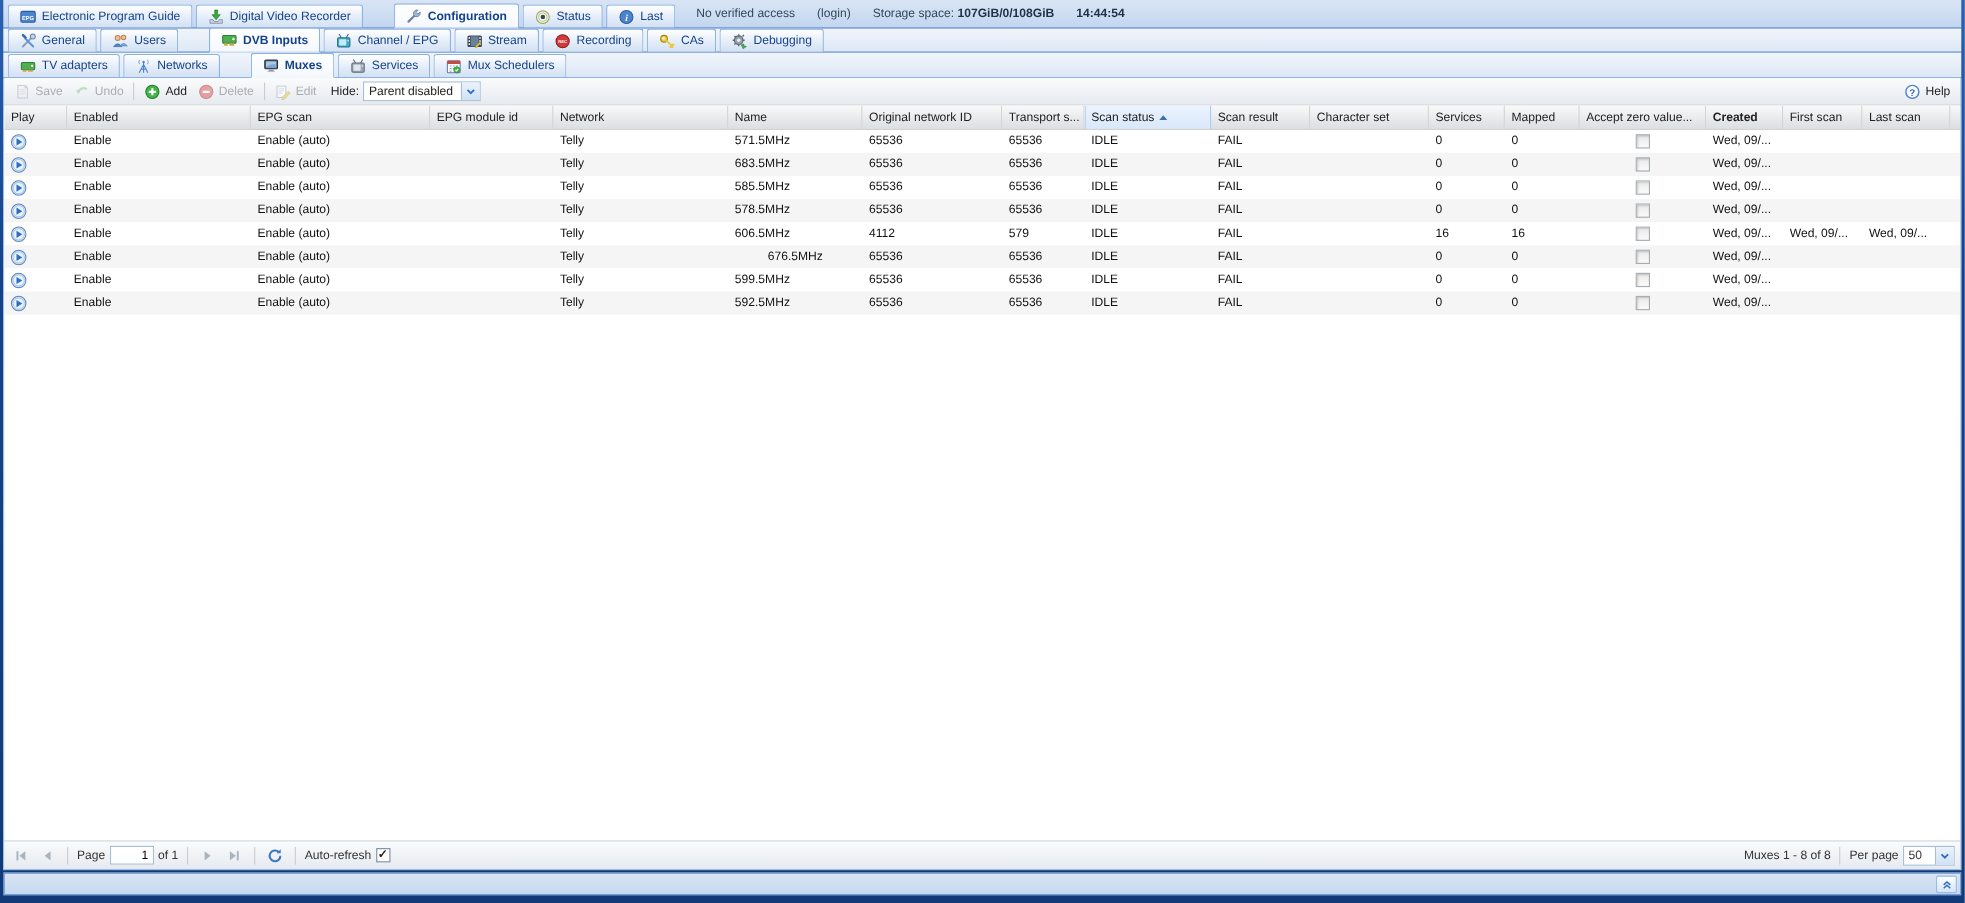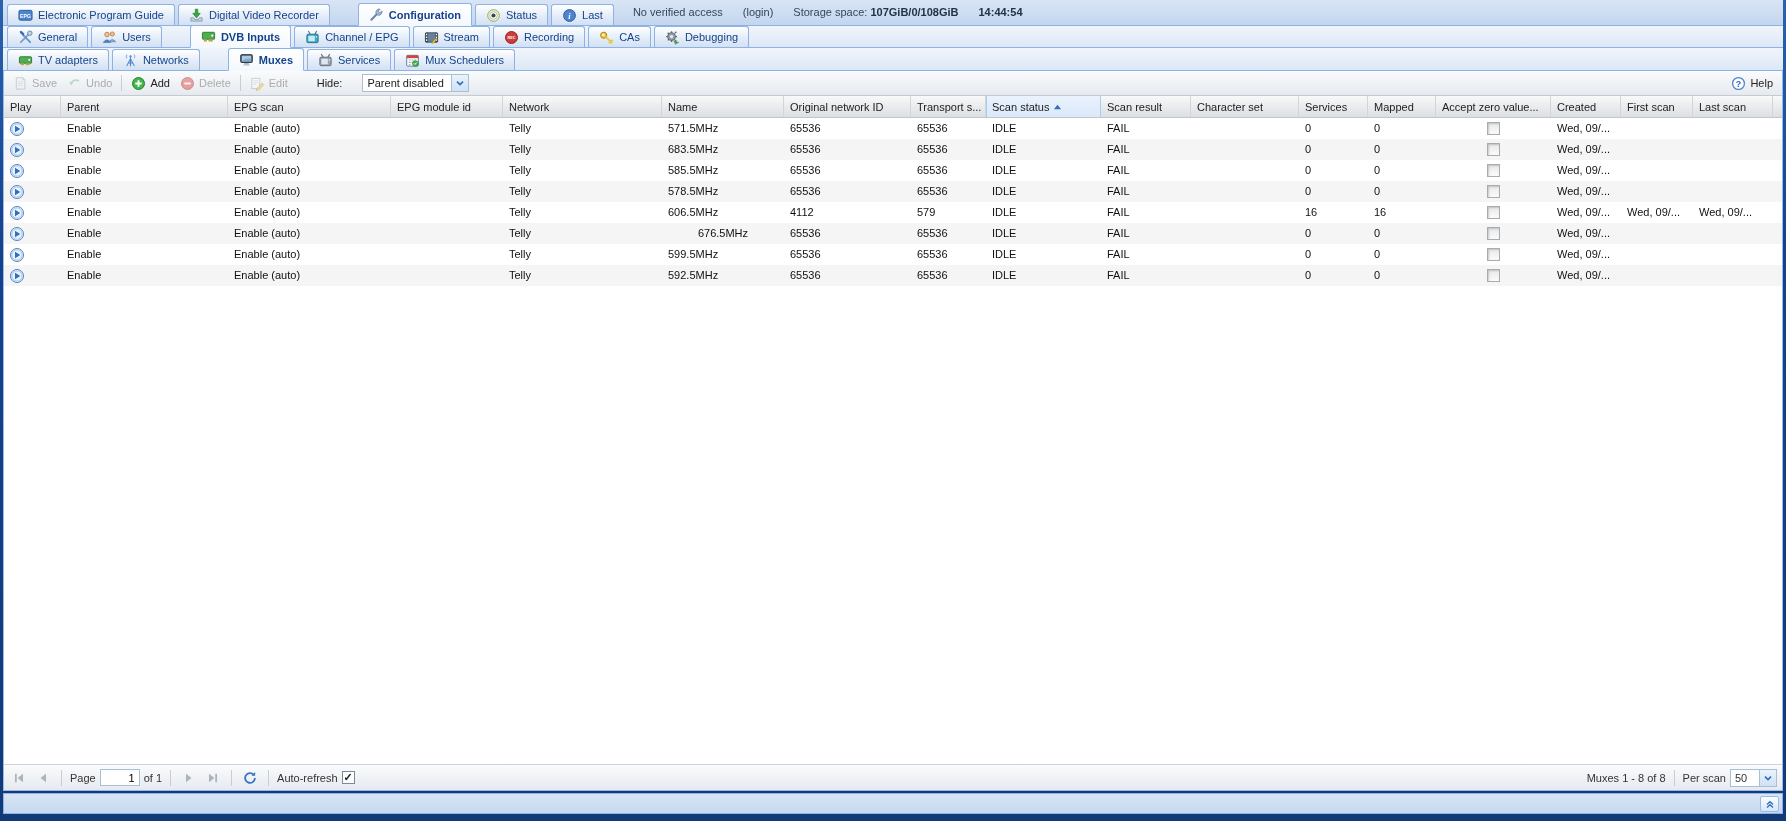--- a/index.html
+++ b/index.html
@@ -32,21 +32,21 @@
   .ic { width:15px; height:15px; display:inline-block; flex:0 0 auto; }
   .ic svg { width:100%; height:100%; display:block; }
   .sort { width:9px; height:6px; display:inline-block; }
   .sort svg { width:100%; height:100%; display:block; }
 
   
   .panel { height:720px; border:1px solid #99bbe8; border-top:none; background:#fff;
     display:flex; flex-direction:column; }
 
   .toolbar { height:25px; flex:0 0 25px; background:linear-gradient(#fafbfc,#e6eaef);
-    border-bottom:1px solid #c5cbd2; display:flex; align-items:center; padding:11px 4px; gap:16px; color:#222; }
+    border-bottom:1px solid #c5cbd2; display:flex; align-items:center; padding:11px 4px; gap:0; color:#222; }
   .tbtn { display:flex; align-items:center; gap:4px; padding:2px 5px; border-radius:3px; cursor:pointer; white-space:nowrap; }
   .tbtn.disabled { opacity:.5; color:#666; cursor:default; }
   .tsep { width:1px; height:16px; background:#c9ccd1; margin:0 4px; }
   .hide-label { margin-left:8px; margin-right:4px; }
   .combo { display:flex; align-items:center; border:1px solid #a9bfd6; background:#fff; height:18px; cursor:pointer; }
   .combo .val { width:88px; padding:0 4px; white-space:nowrap; overflow:hidden; }
   .combo .trig { width:17px; height:100%; border-left:1px solid #a9bfd6;
     background:linear-gradient(#eaf3fc,#cfe1f4); display:flex; align-items:center; justify-content:center; }
   .combo .trig svg { width:10px; height:10px; }
   .spacer { flex:1; }
@@ -383,21 +383,21 @@
         <span>Help</span>
       </span>
     </div>
 
     <div class="gridwrap">
       <div class="ghead" id="gridHead">
           <div class="hcell" style="width: 57px;">
             <span>Play</span>
           </div>
           <div class="hcell" style="width: 167px;">
-            <span>Parent</span>
+            <span>Enabled</span>
           </div>
           <div class="hcell" style="width: 163px;">
             <span>EPG scan</span>
           </div>
           <div class="hcell" style="width: 112px;">
             <span>EPG module id</span>
           </div>
           <div class="hcell" style="width: 159px;">
             <span>Network</span>
           </div>
@@ -426,21 +426,21 @@
           </div>
           <div class="hcell" style="width: 69px;">
             <span>Services</span>
           </div>
           <div class="hcell" style="width: 68px;">
             <span>Mapped</span>
           </div>
           <div class="hcell" style="width: 115px;">
             <span>Accept zero value...</span>
           </div>
-          <div class="hcell" style="width: 70px;">
+          <div class="hcell" style="width: 70px; font-weight: bold;">
             <span>Created</span>
           </div>
           <div class="hcell" style="width: 72px;">
             <span>First scan</span>
           </div>
           <div class="hcell" style="width: 80px;">
             <span>Last scan</span>
           </div>
         </div>
       <div class="gbody" id="gridBody">
@@ -723,21 +723,21 @@
               <path d="M13.9 1.2v4.2H9.7z" fill="#3a76c4"></path>
             </svg>
           </span>
         </span>
       <span class="tsep"></span>
       <span>Auto-refresh</span>
       <span class="cbx checked">✓</span>
       <span class="spacer"></span>
       <span>Muxes 1 - 8 of 8</span>
       <span class="tsep"></span>
-      <span>Per scan</span>
+      <span>Per page</span>
       <span class="combo">
         <span class="val">50</span>
         <span class="trig">
             <svg viewBox="0 0 12 12">
               <path d="M2.4 4.4 6 8l3.6-3.6" stroke="#2f6fc1" stroke-width="2" fill="none"></path>
             </svg>
           </span>
       </span>
     </div>
   </div>

